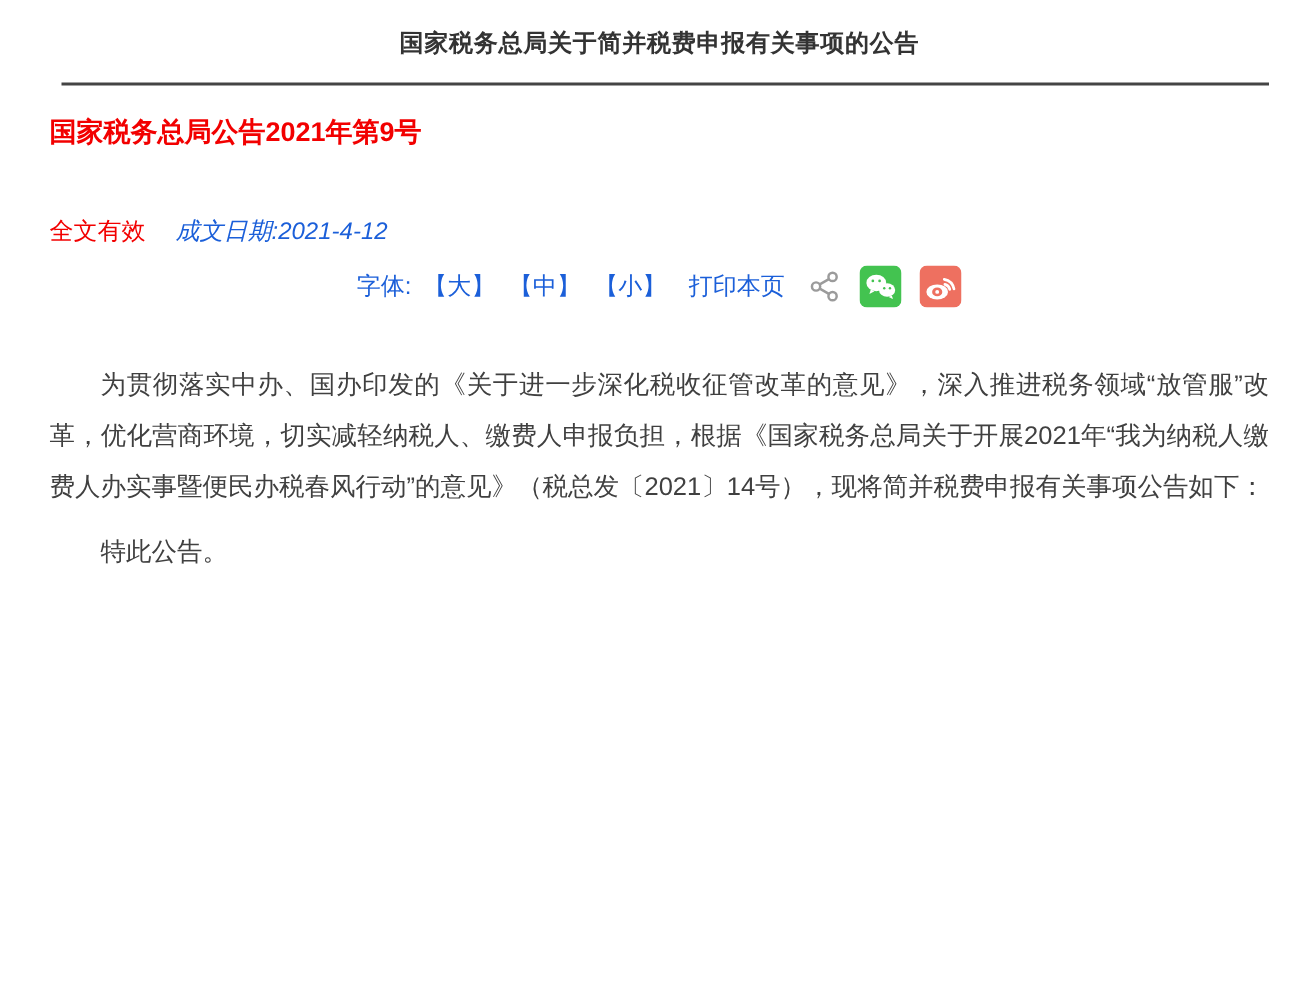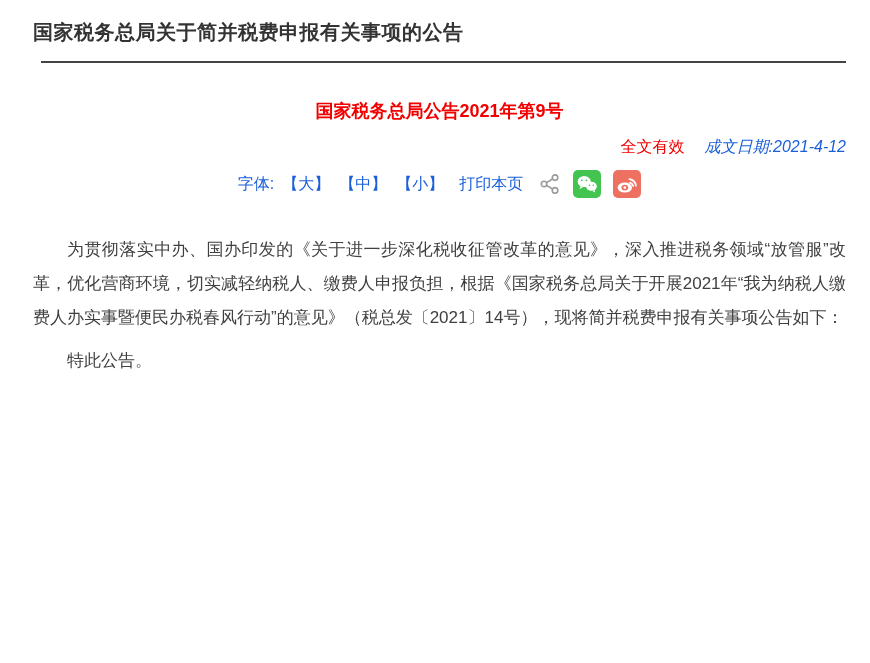--- a/index.html
+++ b/index.html
@@ -6,38 +6,38 @@
   body {
     width: 870px; height: 663px;
     background: #ffffff;
     font-family: "Liberation Sans", "DejaVu Sans", sans-serif;
     overflow: hidden;
   }
   .page { padding: 0 24px 0 33px; }
 
   .doc-title {
     margin: 0; padding-top: 19px;
-    text-align: left;
-    font-size: 20px; font-weight: bold;
+    text-align: center;
+    font-size: 16px; font-weight: bold;
     color: #333333; letter-spacing: 0.5px; font-family: Liberation Serif, serif;
   }
   .divider {
     height: 2px; background: #444444;
     margin: 15px 0 0 8px;
   }
   .doc-number {
-    margin-top: 36px;
-    text-align: center;
+    margin-top: 19px;
+    text-align: left;
     font-size: 18px; font-weight: bold;
     color: #f20000;
   }
 
   .meta-row {
-    display: flex; justify-content: flex-end; align-items: center;
-    gap: 20px; margin-top: 14px;
+    display: flex; justify-content: flex-start; align-items: center;
+    gap: 20px; margin-top: 44px;
     font-size: 16px;
   }
   .validity { color: #f20000; }
   .doc-date { color: #1b5fd9; font-style: italic; }
 
   .toolbar-row {
     display: flex; justify-content: center; align-items: center;
     margin-top: 12px;
     font-size: 16px; color: #1b5fd9;
   }

